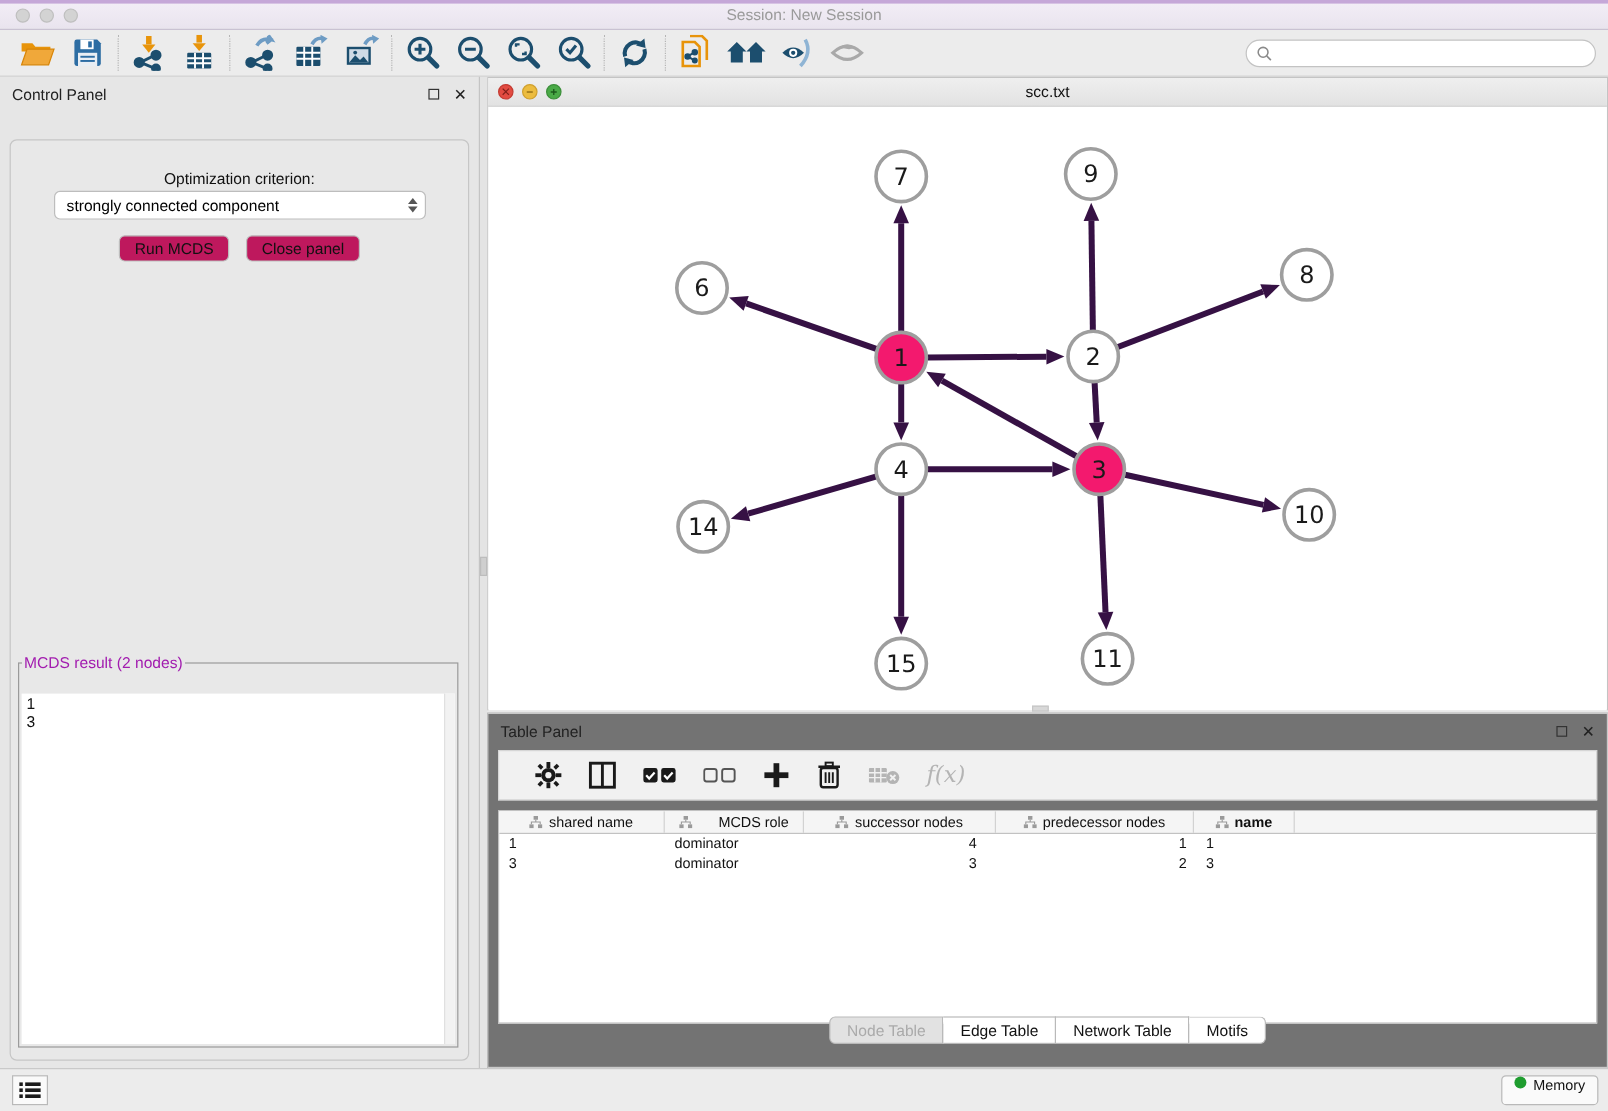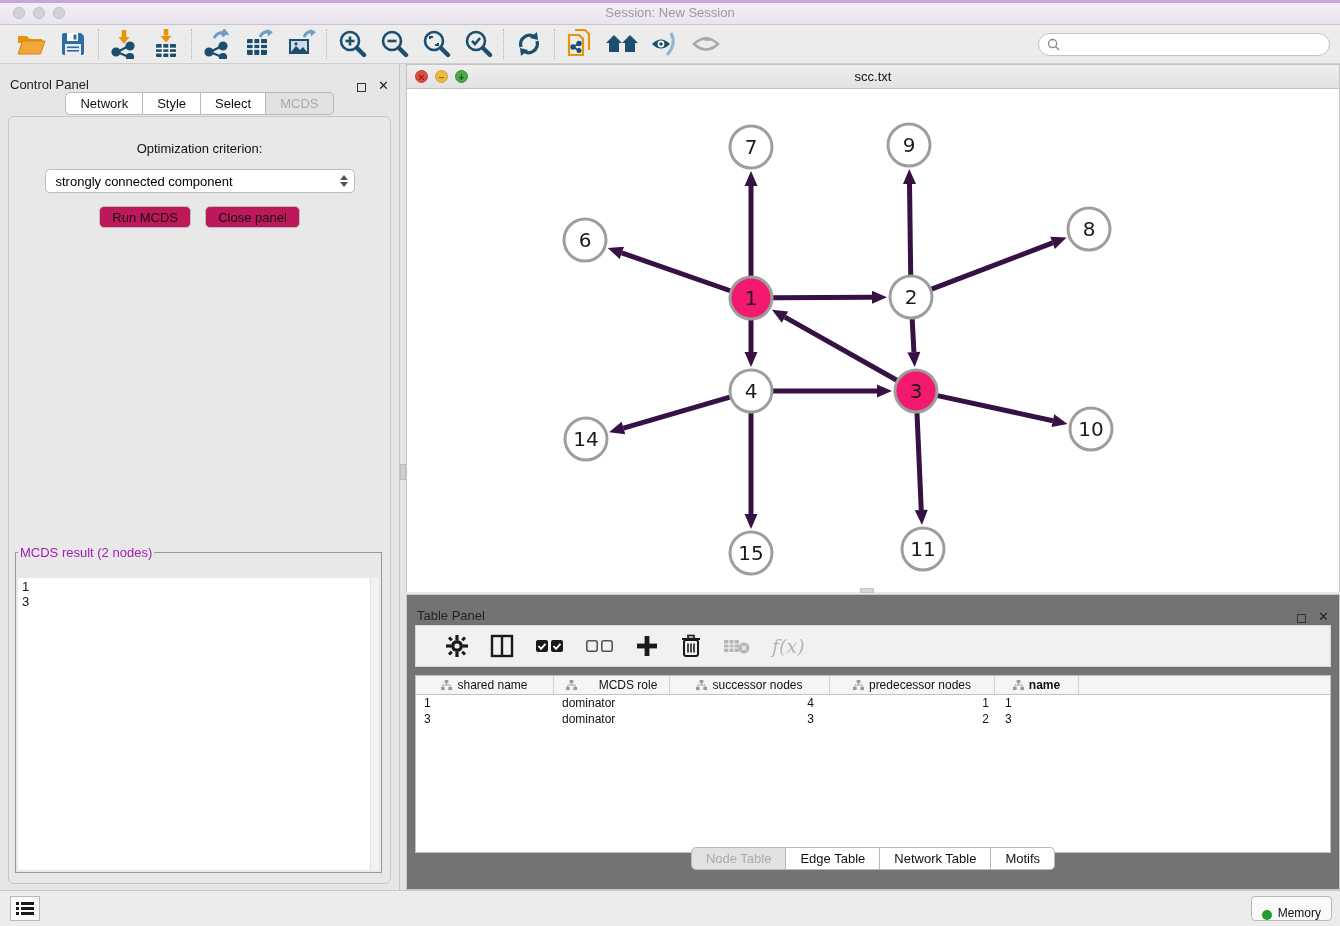--- a/index.html
+++ b/index.html
@@ -19,34 +19,34 @@
     border-bottom:1px solid #cfcfcf;display:flex;align-items:center;padding:0 10px;}
   .tb-btn{width:42px;height:34px;display:flex;align-items:center;justify-content:center;}
   .tb-sep{width:1px;height:30px;margin:0 4px;border-left:1px dotted #b5b5b5;}
   .tb-search{margin-left:auto;width:292px;height:23px;border:1px solid #c3c3c3;border-radius:12px;
     background:#fff;display:flex;align-items:center;padding:0 8px;}
   .tb-search input{border:none;outline:none;flex:1;font-size:12px;background:transparent;margin-left:5px;}
 
   
   .control-panel{position:absolute;left:0;top:64px;width:400px;height:826px;background:#e6e6e6;
     border-right:1px solid #c4c4c4;}
-  .panel-hdr{height:28px;display:flex;align-items:flex-end;padding:0 10px;font-size:13px;color:#222;}
+  .panel-hdr{height:28px;display:flex;align-items:center;padding:0 10px;font-size:13px;color:#222;}
   .panel-hdr .sp{flex:1;}
   .float-box{width:9px;height:9px;border:1.5px solid #333;margin-right:12px;cursor:pointer;}
   .close-x{font-size:13px;font-weight:bold;color:#222;cursor:pointer;line-height:1;}
   .seg-tabs{display:flex;justify-content:center;}
   .seg-tab{padding:3px 14px;font-size:13px;background:#fff;border:1px solid #b9b9b9;border-left:none;
     color:#111;cursor:pointer;}
   .seg-tab:first-child{border-left:1px solid #b9b9b9;border-radius:5px 0 0 5px;}
   .seg-tab:last-child{border-radius:0 5px 5px 0;}
   .seg-active{background:#e2e2e2;color:#aaa;}
   .cp-pane{position:absolute;left:8px;right:8px;top:52px;bottom:6px;border:1px solid #c6c6c6;
     border-radius:6px;background:#e8e8e8;}
   .opt-label{margin-top:24px;text-align:center;font-size:13px;color:#111;}
-  .opt-select{margin:13px auto 0;width:310px;height:24px;background:#fff;border:1px solid #bdbdbd;
+  .opt-select{margin:3px auto 0;width:310px;height:24px;background:#fff;border:1px solid #bdbdbd;
     border-radius:5px;display:flex;align-items:center;padding:0 6px 0 10px;font-size:13px;cursor:pointer;}
   .opt-select .sp{flex:1;}
   .stepper{display:flex;flex-direction:column;gap:2px;align-items:center;}
   .stepper i{width:0;height:0;border-left:4px solid transparent;border-right:4px solid transparent;}
   .stepper .up{border-bottom:5px solid #555;}
   .stepper .dn{border-top:5px solid #555;}
   .cp-buttons{margin-top:13px;display:flex;justify-content:center;gap:14px;}
   .aq-btn{min-width:92px;height:22px;background:#be185d;border:1px solid #bdbdbd;border-radius:5px;
     font-size:13px;color:#111;display:flex;align-items:center;justify-content:center;padding:0 12px;cursor:pointer;}
   .mcds-fieldset{position:absolute;left:6px;right:8px;top:428px;bottom:10px;border:1px solid #9a9a9a;
@@ -90,21 +90,21 @@
   .nt-row{display:flex;height:16px;align-items:center;font-size:12px;color:#111;}
   .nt-cell{overflow:hidden;white-space:nowrap;}
   .tp-tabs{position:absolute;left:0;right:0;top:252px;display:flex;justify-content:center;align-items:center;}
 
   
   .statusbar{position:absolute;left:0;top:890px;width:1340px;height:36px;background:#ececec;
     border-top:1px solid #c9c9c9;}
   .list-btn{position:absolute;left:10px;top:5px;width:30px;height:25px;background:#fafafa;
     border:1px solid #b9b9b9;display:flex;align-items:center;justify-content:center;cursor:pointer;}
   .mem-btn{position:absolute;right:8px;top:5px;height:25px;background:#fafafa;border:1px solid #b9b9b9;
-    border-radius:4px;display:flex;align-items:flex-end;gap:6px;padding:0 10px;font-size:12px;color:#111;cursor:pointer;}
+    border-radius:4px;display:flex;align-items:flex-start;gap:6px;padding:0 10px;font-size:12px;color:#111;cursor:pointer;}
   .mem-dot{width:10px;height:10px;border-radius:50%;background:#1f9d2f;}
 
   svg{display:block;}
 </style>
 </head>
 <body>
 
 <div class="titlebar">
   <div class="tl-dots">
     <span class="tl-dot"></span>
@@ -287,26 +287,20 @@
   </div>
 </div>
 
 <div class="control-panel">
   <div class="panel-hdr">
     <span>Control Panel</span>
     <span class="sp"></span>
     <span class="float-box"></span>
     <span class="close-x">✕</span>
   </div>
-  <div class="seg-tabs">
-      <div class="seg-tab">Network</div>
-      <div class="seg-tab">Style</div>
-      <div class="seg-tab">Select</div>
-      <div class="seg-tab seg-active">MCDS</div>
-    </div>
   <div class="cp-pane">
     <div class="opt-label">Optimization criterion:</div>
     <div class="opt-select">
       <span>strongly connected component</span>
       <span class="sp"></span>
       <span class="stepper">
           <i class="up"></i>
           <i class="dn"></i>
         </span>
     </div>

